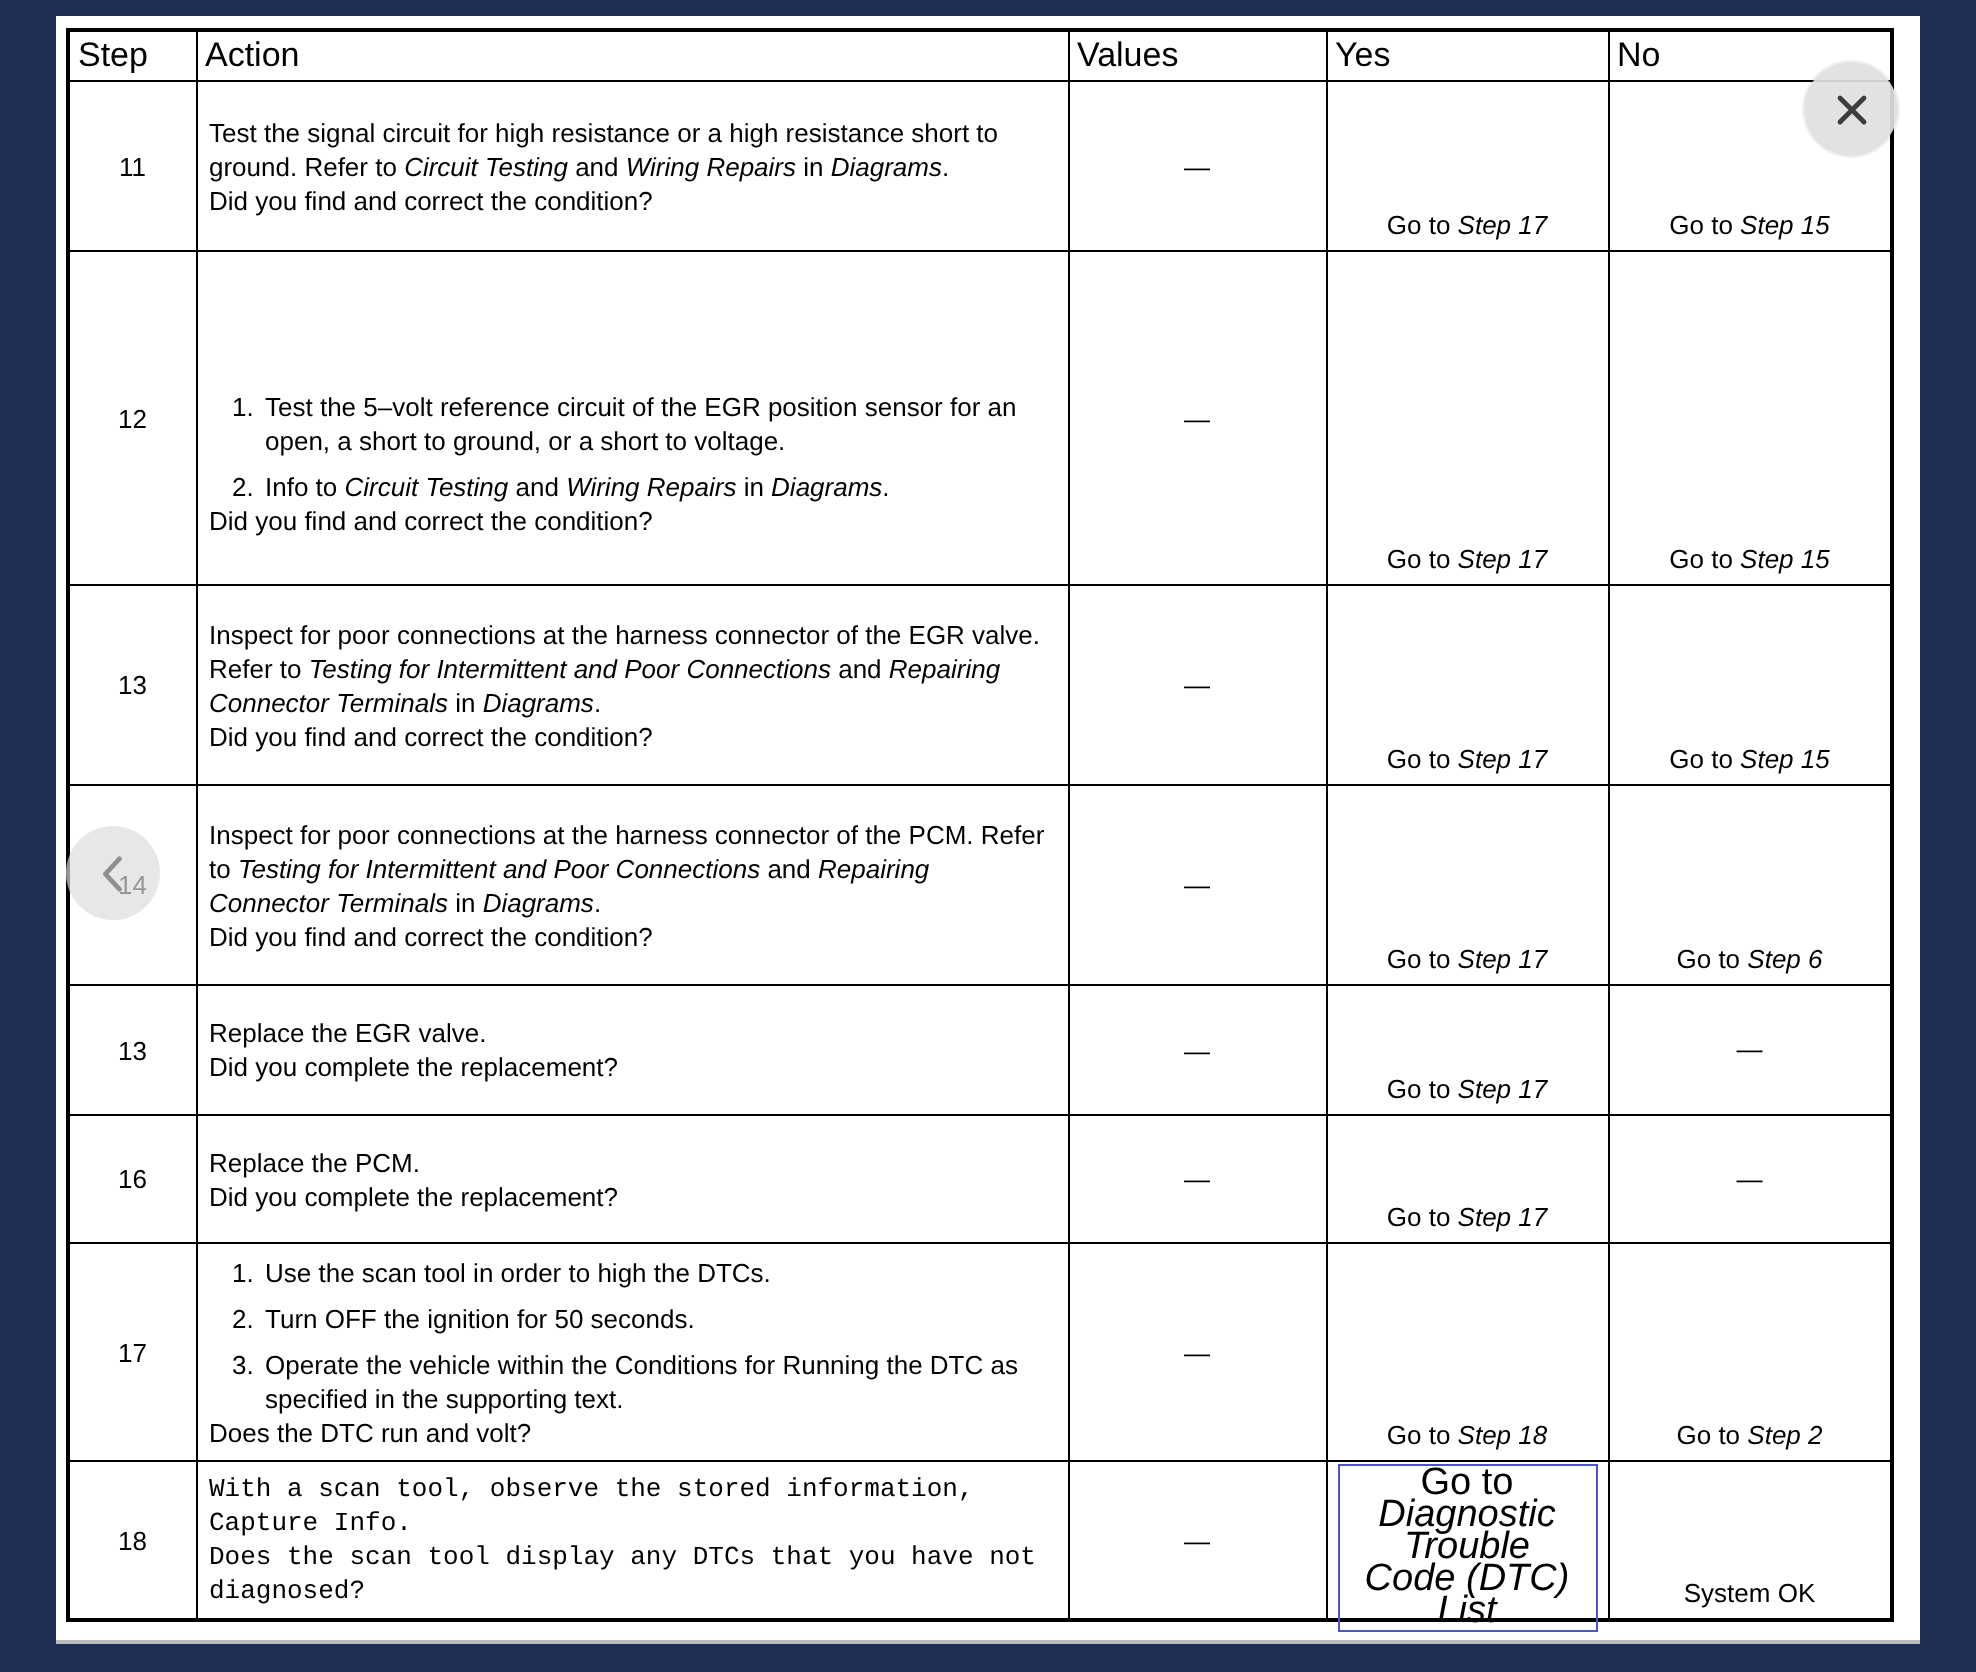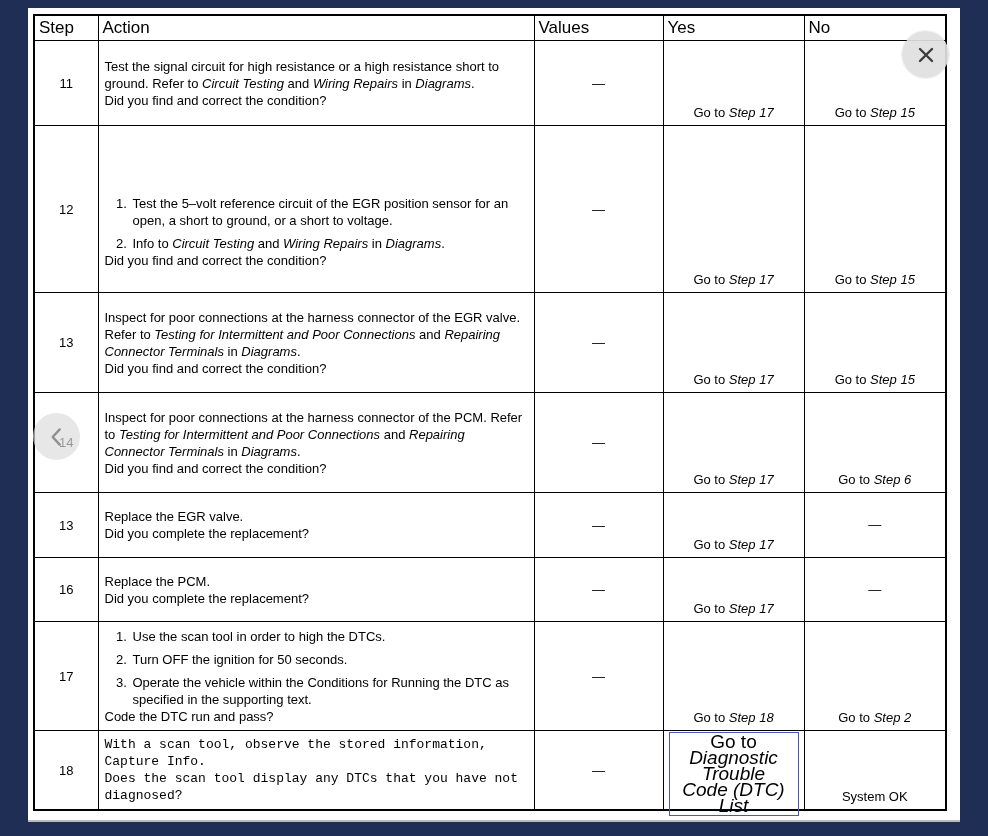--- a/index.html
+++ b/index.html
@@ -260,21 +260,21 @@
           <td class="step">17</td>
           <td class="action">
             <div class="action-wrap" style="min-height: 103px;">
               <div class="action-main">
                 <ol>
                   <li><span>Use the scan tool in order to high the DTCs.</span></li>
                   <li><span>Turn OFF the ignition for 50 seconds.</span></li>
                   <li><span>Operate the vehicle within the Conditions for Running the DTC as specified in the supporting text.</span></li>
                 </ol>
               </div>
-              <div class="question">Code the DTC run and pass?</div>
+              <div class="question">Does the DTC run and volt?</div>
             </div>
           </td>
           <td class="values">—</td>
           <td class="result">
             <div class="goto"><span>Go to </span><span class="it">Step 18</span></div>
           </td>
           <td class="result">
             <div class="goto"><span>Go to </span><span class="it">Step 2</span></div>
           </td>
         </tr>

